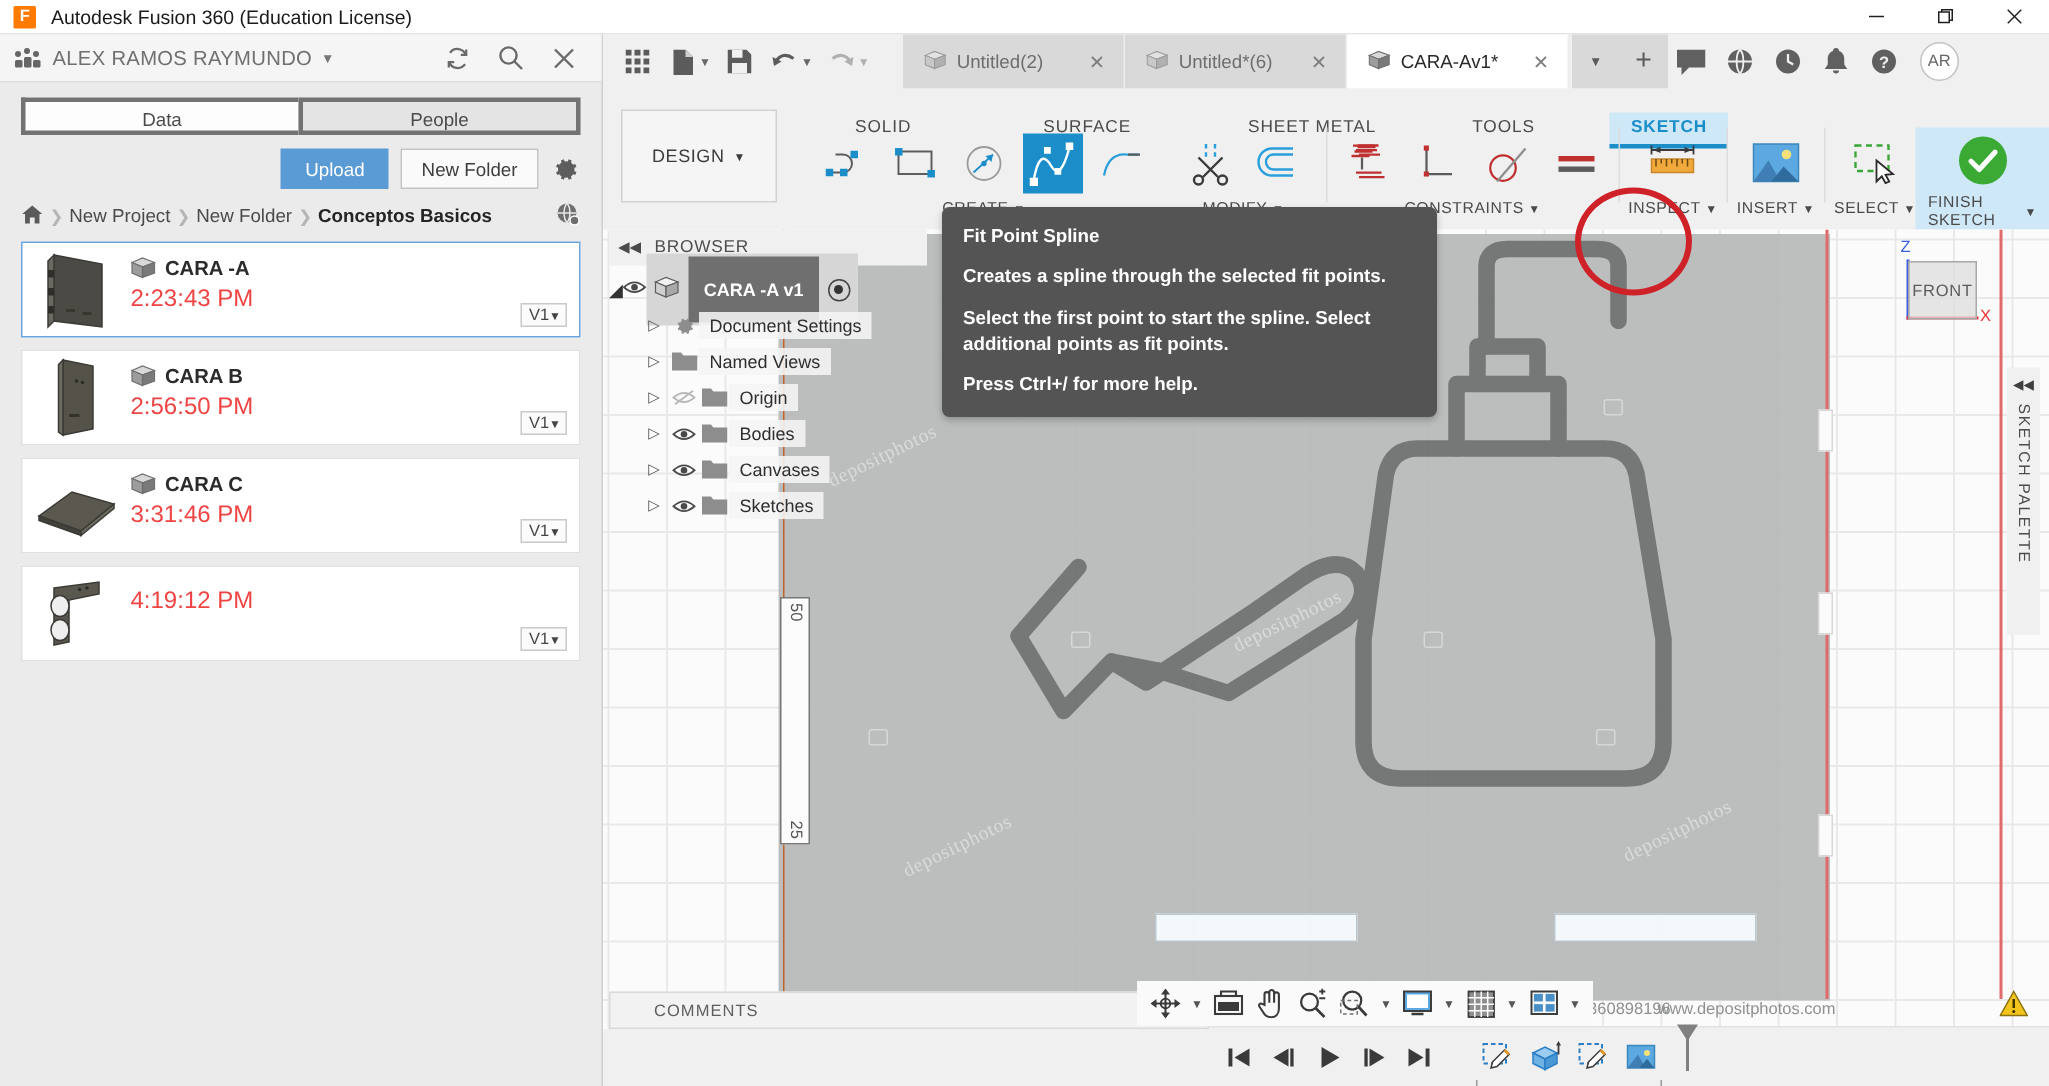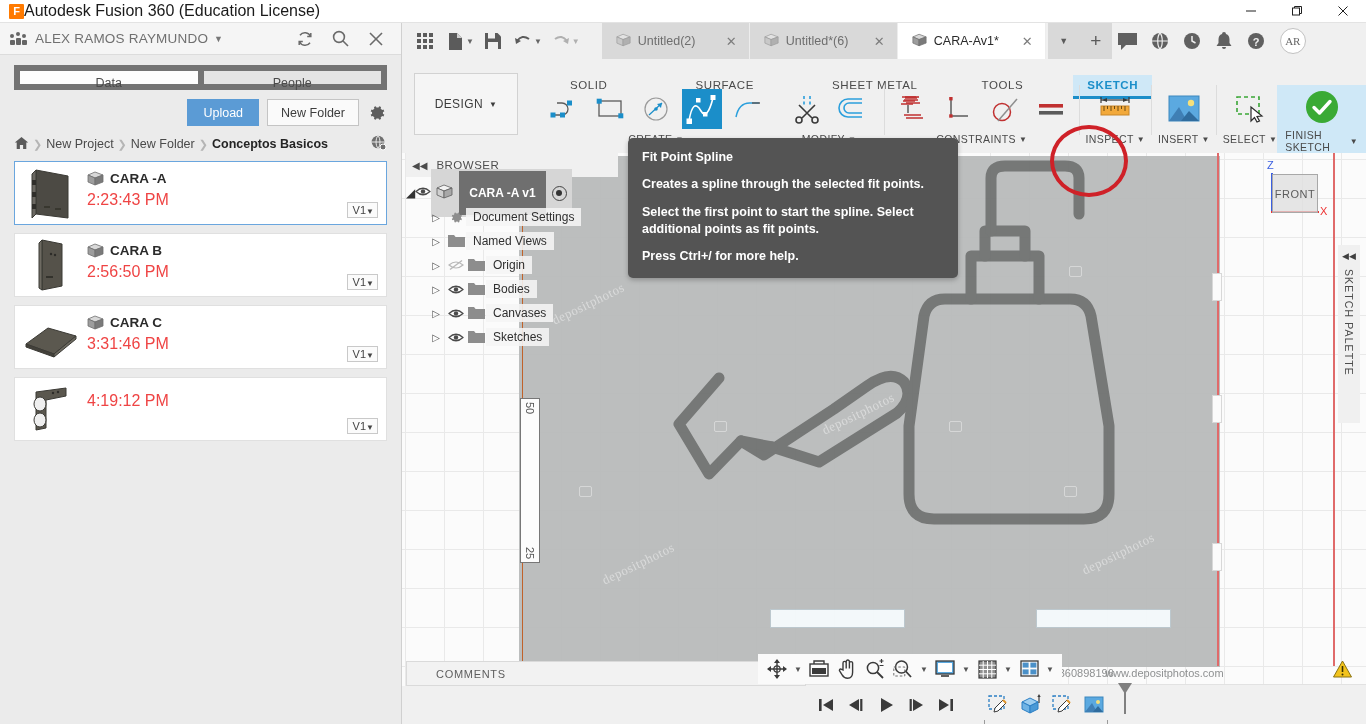--- a/index.html
+++ b/index.html
@@ -17,21 +17,21 @@
   .titlebar {
     position: absolute; top: 0; left: 0; width: 1366px; height: 23px;
     background: #ffffff; border-bottom: 1px solid #e3e3e3;
     display: flex; align-items: center;
   }
   .tb-logo {
     width: 15px; height: 15px; margin-left: 9px; background: #ff7a00;
     color: #fff; font-size: 11px; font-weight: bold; line-height: 15px;
     text-align: center; border-radius: 1px;
   }
-  .tb-title { font-size: 16px; color: #1a1a1a; }
+  .tb-title { margin-left: 10px; font-size: 13px; color: #1a1a1a; }
   .tb-ctrls { margin-left: auto; display: flex; height: 23px; }
   .tb-btn {
     width: 46px; height: 23px; display: flex; align-items: center;
     justify-content: center; font-size: 13px; color: #202020;
   }
 
   
   .leftpanel {
     position: absolute; top: 23px; left: 0; width: 402px; height: 701px;
     background: #ebebeb; border-right: 1px solid #d0d0d0;
@@ -52,21 +52,21 @@
   .acct-icon i:nth-child(5){ left:6px; top:6px; width:5px;height:7px;border-radius:1px }
   .acct-icon i:nth-child(6){ left:12px; top:8px; width:5px;height:5px;border-radius:1px }
   .acct-name { font-size: 13.5px; color: #707070; letter-spacing: .2px; }
   .acct-caret { margin-left: 6px; font-size: 9px; color: #777; }
   .acct-right { margin-left: auto; display: flex; gap: 17px; align-items: center; padding-right: 6px;}
   .acct-right svg { display: block; }
 
   .dp-tabs { display: flex; padding: 10px 14px 0 14px; }
   .dp-tab {
     flex: 1; height: 25px; line-height: 24px; text-align: center;
-    font-size: 12.5px; color: #4b4b4b; border: 6px solid #737373;
+    font-size: 12.5px; color: #4b4b4b; border: 3px solid #737373;
     background: #e4e4e4;
   }
   .dp-tab.active { background: #fdfdfd; border-right: none; }
   .dp-actions {
     display: flex; justify-content: flex-end; align-items: center;
     gap: 8px; padding: 9px 14px 0 14px;
   }
   .btn-upload {
     background: #5b9bd5; color: #fff; border: none; height: 27px;
     padding: 0 16px; font-size: 12.5px; font-family: inherit; cursor: pointer;
@@ -125,21 +125,21 @@
     border-right: 1px solid #ededed;
   }
   .doc-tab.active { background: #fff; color: #2a2a2a; }
   .doc-tab .x { margin-left: auto; font-size: 13px; color: #7d7d7d; padding-left:10px;}
   .tabs-right { display: flex; align-items: center; gap: 0; margin-left: 2px; }
   .tr-btn { width: 32px; height: 30px; display:flex; align-items:center; justify-content:center; cursor:pointer;}
   .tr-btn.sq { background:#d9d9d9; height:36px; }
   .avatar {
     width: 26px; height: 26px; border-radius: 50%; border: 1px solid #c2c2c2;
     background: #fff; color: #666; font-size: 11px; display: flex;
-    align-items: center; justify-content: center; margin-left: 8px; font-family: Liberation Serif, serif;
+    align-items: center; justify-content: center; margin-left: 8px;
   }
 
   
   .ribbon { height: 94px; background: #f0f0f0; display: flex; position: relative; }
   .design-box {
     width: 104px; height: 62px; margin: 14px 0 0 12px; border: 1px solid #d2d2d2;
     background: #f5f5f5; display: flex; align-items: center; justify-content: center;
     font-size: 12px; color: #3c3c3c; letter-spacing: .4px; cursor: pointer;
   }
   .tabrow {

